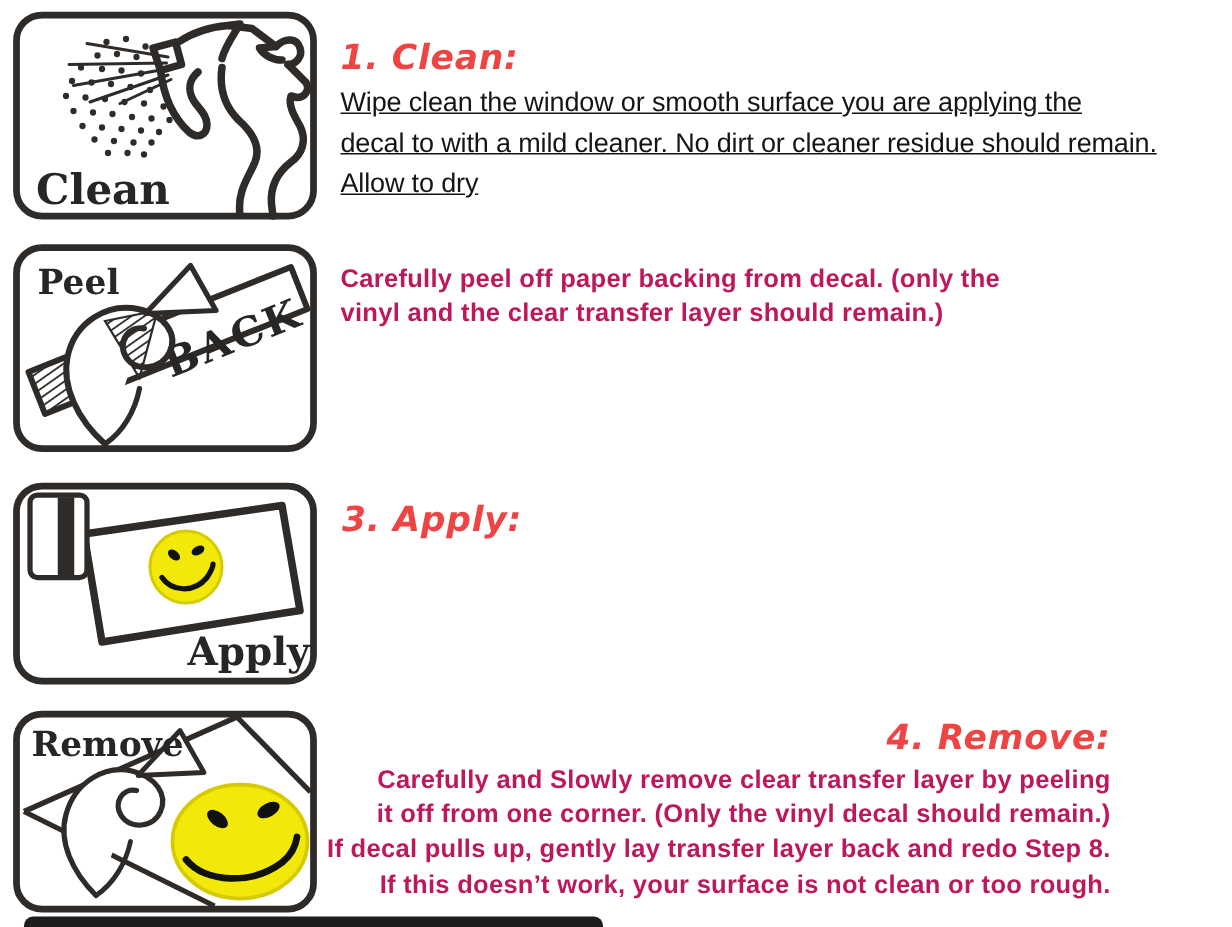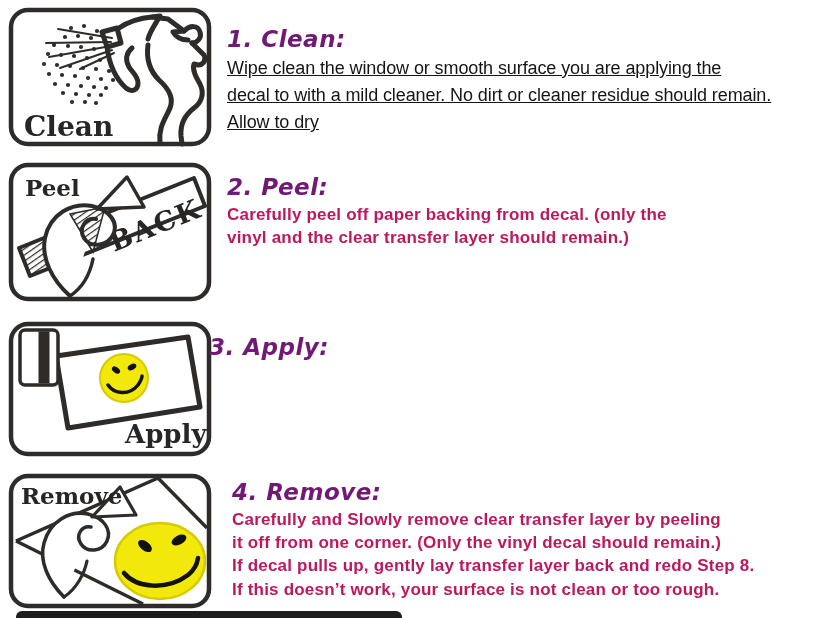--- a/index.html
+++ b/index.html
@@ -6,24 +6,24 @@
   .page{position:relative;width:821px;height:618px;background:#ffffff;overflow:hidden;
         font-family:"Liberation Sans",sans-serif;}
   svg{position:absolute;display:block;}
   .icon1{left:8px;top:7px;}
   .icon2{left:8px;top:162px;}
   .icon3{left:8px;top:321px;}
   .icon4{left:8px;top:473px;}
   .steptext{position:absolute;color:#111;}
   .t1{left:227px;top:26px;}
   .t2{left:227px;top:174px;}
-  .t3{left:209px;top:334px;}
-  .t4{left:232px;top:479px;}
+  .t3{left:228px;top:334px;}
+  .t4{left:218px;top:479px;text-align:right;}
   .h{margin:0 0 3px 0;font:italic bold 23px/26px "DejaVu Sans",sans-serif;
-     color:#701a75;letter-spacing:.5px;}
+     color:#ef4444;letter-spacing:.5px;}
   .b{margin:0;white-space:pre-line;color:#151515;}
   .b1{font:18px/27px "Liberation Sans",sans-serif;letter-spacing:-.1px;text-decoration:underline;}
   .bb{font:bold 17px/23.2px "Liberation Sans",sans-serif;letter-spacing:.2px;color:#be185d;}
   .label{font-family:"DejaVu Serif",serif;font-weight:bold;fill:#282624;}
   .ink{stroke:#2e2b28;}
   .divider{position:absolute;left:16px;top:611px;width:386px;height:7px;
            background:#1d1d1d;border-radius:6px 6px 0 0;}
 </style>
 </head>
 <body>
@@ -148,21 +148,20 @@
   </svg>
 
   <div class="steptext t1">
     <h2 class="h">1. Clean:</h2>
     <p class="b b1">Wipe clean the window or smooth surface you are applying the
 decal to with a mild cleaner. No dirt or cleaner residue should remain.
 Allow to dry</p>
   </div>
 
   <div class="steptext t2">
-    <h2 class="h">2. Peel:</h2>
     <p class="b bb">Carefully peel off paper backing from decal. (only the
 vinyl and the clear transfer layer should remain.)</p>
   </div>
 
   <div class="steptext t3">
     <h2 class="h">3. Apply:</h2>
   </div>
 
   <div class="steptext t4">
     <h2 class="h">4. Remove:</h2>

